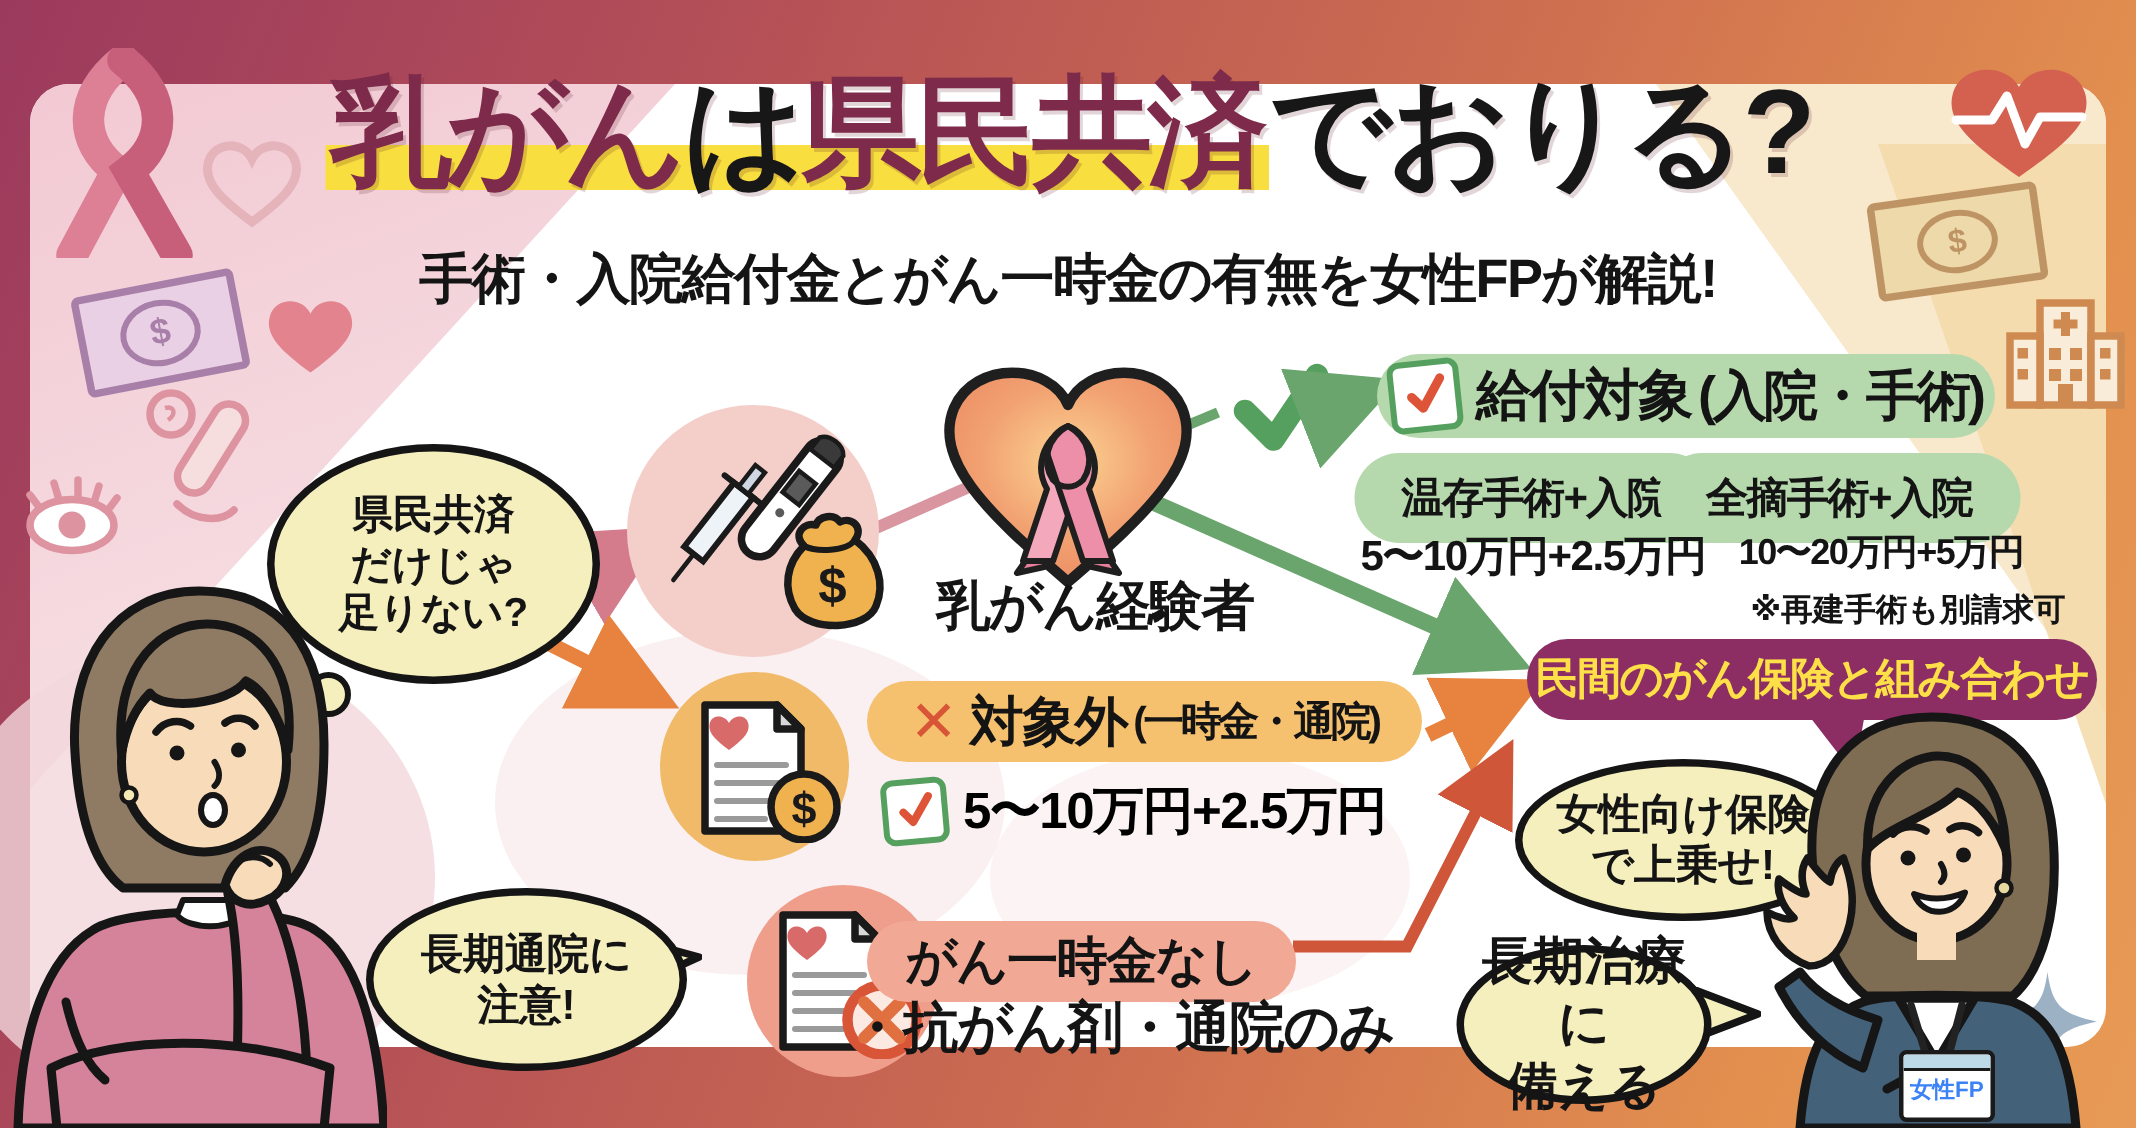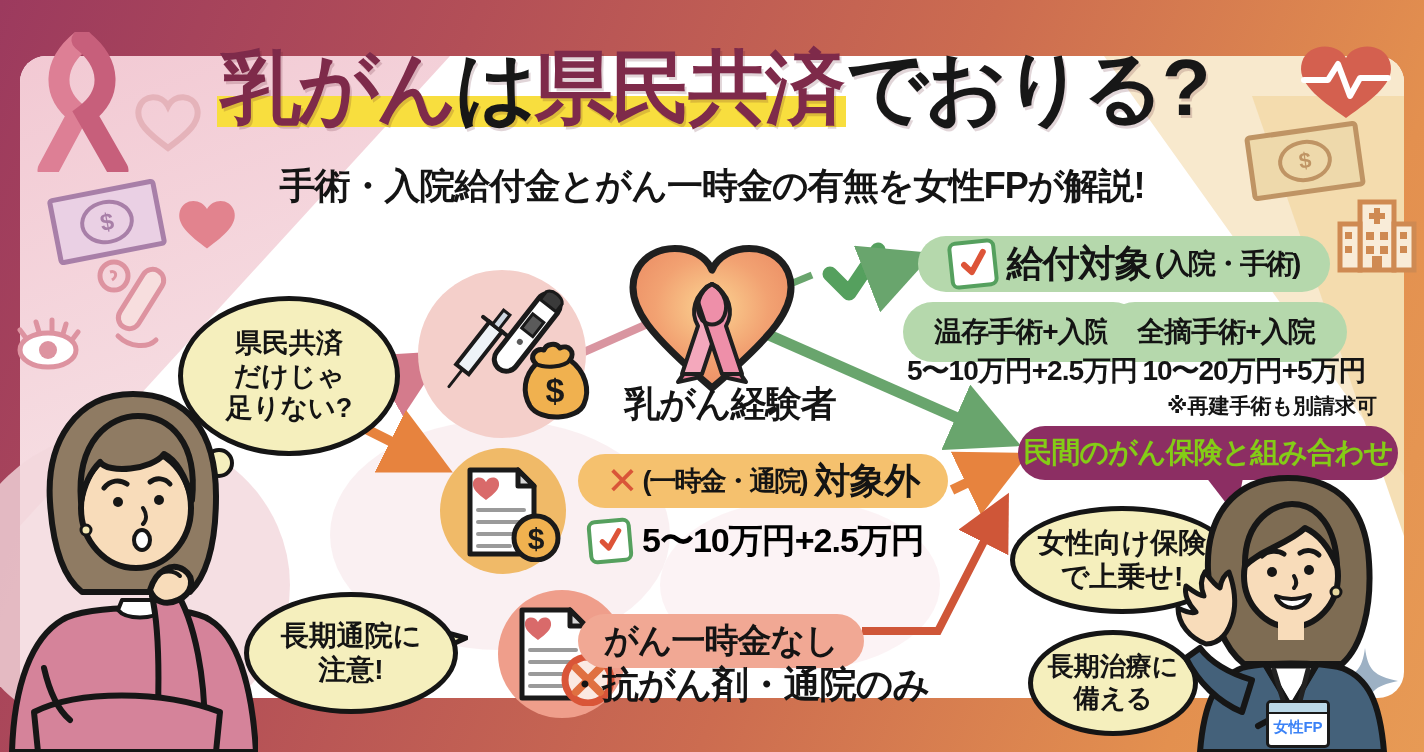--- a/index.html
+++ b/index.html
@@ -30,21 +30,21 @@
   .pill-orange{background:#f5c16e;}
   .pill-salmon{background:#f1a894;}
   .bubble{position:absolute;background:#f5efbd;border:5px solid #151515;border-radius:50%;
     display:flex;align-items:center;justify-content:center;text-align:center;font-weight:900;color:#141414;
     white-space:pre-line;z-index:4;line-height:1.22;}
   .tail{position:absolute;z-index:3;}
   .amount{position:absolute;font-weight:900;color:#141414;text-align:center;z-index:4;white-space:nowrap;}
   .checkbox{display:inline-flex;align-items:center;justify-content:center;background:#ffffff;
     border:4px solid #55a05e;border-radius:8px;}
   .circle-icon{position:absolute;border-radius:50%;z-index:3;}
-  .private{position:absolute;background:#8c2e63;color:#84cc16;border-radius:999px;display:flex;
+  .private{position:absolute;background:#8c2e63;color:#fde047;border-radius:999px;display:flex;
     align-items:center;justify-content:center;font-weight:900;z-index:4;white-space:nowrap;}
   .badge{position:absolute;width:58px;height:42px;background:#ffffff;border:3px solid #1a1a1a;border-radius:5px;
     z-index:6;overflow:hidden;text-align:center;}
   .badge .strip{height:9px;background:#bcd9e8;border-bottom:2px solid #1a1a1a;}
   .badge .txt{font-size:15px;font-weight:900;color:#3b82f6;line-height:26px;}
   svg{display:block;}
 </style>
 </head>
 <body>
 
@@ -207,48 +207,48 @@
   </svg>
   <div class="amount" style="left:590px;top:380px;width:280px;font-size:36px;letter-spacing:-1px;">乳がん経験者</div>
 
   <div class="pill pill-green" style="left:918px;top:236px;width:412px;height:56px;gap:10px;">
     <span class="checkbox" style="width:40px;height:40px;transform:rotate(-6deg);">
       <svg width="30" height="30" viewBox="0 0 30 30">
           <path d="M6 15 L13 23 L26 4" fill="none" stroke="#dd5438" stroke-width="6" stroke-linecap="round" stroke-linejoin="round"></path>
         </svg>
     </span>
     <span style="font-size:37px;letter-spacing:-1px;">給付対象</span>
-    <span style="font-size:28px;letter-spacing:-2px;margin-left:-6px;text-align:center;">(入院・手術)</span>
+    <span style="font-size:36px;letter-spacing:-2px;margin-left:-6px;text-align:center;">(入院・手術)</span>
   </div>
   <div class="pill pill-green" style="left:903px;top:302px;width:240px;height:60px;font-size:28px;letter-spacing:-1px;">温存手術+入院</div>
   <div class="pill pill-green" style="left:1105px;top:302px;width:242px;height:60px;font-size:28px;letter-spacing:-1px;">全摘手術+入院</div>
   <div class="amount" style="left:896px;top:352px;width:252px;font-size:28px;letter-spacing:-1px;">5〜10万円+2.5万円</div>
-  <div class="amount" style="left:1128px;top:352px;width:252px;font-size:28px;letter-spacing:-1px;">10〜20万円+5万円</div>
+  <div class="amount" style="left:1128px;top:352px;width:252px;font-size:24px;letter-spacing:-1px;">10〜20万円+5万円</div>
   <div class="amount" style="left:1146px;top:392px;width:252px;font-size:21px;">※再建手術も別請求可</div>
 
   <div class="circle-icon" style="left:440px;top:448px;width:126px;height:126px;background:#f0ba68;"></div>
   <svg class="abs z4" style="left:462px;top:462px;" width="100" height="100" viewBox="0 0 100 100">
     <g stroke="#1a1a1a" stroke-width="5" stroke-linejoin="round">
       <path d="M8 8 L56 8 L72 24 L72 92 L8 92 Z" fill="#ffffff"></path>
       <path d="M56 8 L56 24 L72 24 Z" fill="#d8d8d8"></path>
     </g>
     <path d="M24 20 C21 14 12 14 11 21 C10 27 16 32 24 38 C32 32 38 27 37 21 C36 14 27 14 24 20 Z" fill="#d96a6a"></path>
     <g stroke="#9a9a9a" stroke-width="4" stroke-linecap="round">
       <line x1="16" y1="48" x2="62" y2="48"></line>
         <line x1="16" y1="60" x2="62" y2="60"></line>
       <line x1="16" y1="72" x2="62" y2="72"></line>
         <line x1="16" y1="84" x2="48" y2="84"></line>
     </g>
     <circle cx="74" cy="76" r="22" fill="#f0b14f" stroke="#1a1a1a" stroke-width="5"></circle>
     <text x="74" y="87" font-size="30" font-weight="900" text-anchor="middle" fill="#1a1a1a">$</text>
   </svg>
   <div class="pill pill-orange" style="left:578px;top:454px;width:370px;height:54px;gap:8px;">
     <span style="font-size:38px;font-weight:900;color:#d95538;">✕</span>
+    <span style="font-size:36px;letter-spacing:-1px;">対象外</span>
     <span style="font-size:27px;letter-spacing:-2px;margin-left:-4px;">(一時金・通院)</span>
-    <span style="font-size:36px;letter-spacing:-1px;">対象外</span>
   </div>
   <div class="abs z4" style="left:588px;top:518px;display:flex;align-items:center;gap:10px;">
     <span class="checkbox" style="width:36px;height:36px;transform:rotate(-5deg);">
       <svg width="26" height="26" viewBox="0 0 30 30">
           <path d="M6 15 L13 23 L26 4" fill="none" stroke="#dd5438" stroke-width="6" stroke-linecap="round" stroke-linejoin="round"></path>
         </svg>
     </span>
     <span style="font-size:34px;font-weight:900;letter-spacing:-1px;">5〜10万円+2.5万円</span>
   </div>
 
@@ -284,21 +284,21 @@
 
   <svg class="tail" style="left:1198px;top:540px;" width="48" height="40" viewBox="0 0 48 40">
     <polygon points="2,4 46,20 2,36" fill="#f5efbd" stroke="#151515" stroke-width="5" stroke-linejoin="round"></polygon>
   </svg>
   <div class="bubble" style="left:1010px;top:506px;width:214px;height:98px;font-size:28px;">女性向け保険
 で上乗せ!</div>
 
   <svg class="tail" style="left:1128px;top:658px;" width="46" height="38" viewBox="0 0 46 38">
     <polygon points="2,2 44,18 2,34" fill="#f5efbd" stroke="#151515" stroke-width="5" stroke-linejoin="round"></polygon>
   </svg>
-  <div class="bubble" style="left:1028px;top:630px;width:160px;height:96px;font-size:26px;">長期治療に
+  <div class="bubble" style="left:971px;top:630px;width:160px;height:96px;font-size:34px;">長期治療に
 備える</div>
 
   <svg class="abs z4" style="left:1186px;top:578px;" width="64" height="80" viewBox="0 0 64 80">
     <path d="M10 24 L34 8 M14 56 L38 44" stroke="#d9603a" stroke-width="7" stroke-linecap="round"></path>
   </svg>
 
   <svg class="abs z5" style="left:1148px;top:468px;" width="276" height="284" viewBox="0 0 276 284">
     <g stroke="#161616" stroke-width="6" stroke-linejoin="round" stroke-linecap="round">
       <path d="M140 10 C86 10 58 48 60 102 C62 150 78 182 96 196 L194 196 C214 178 224 140 221 94 C218 42 192 10 140 10 Z" fill="#7e6c53"></path>
       <ellipse cx="143" cy="108" rx="47" ry="51" fill="#f8dcba"></ellipse>

